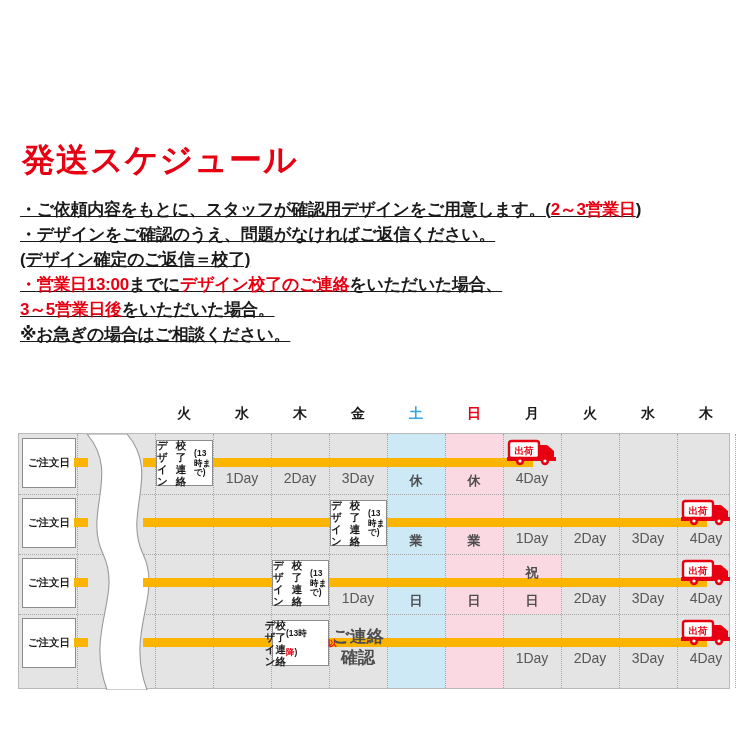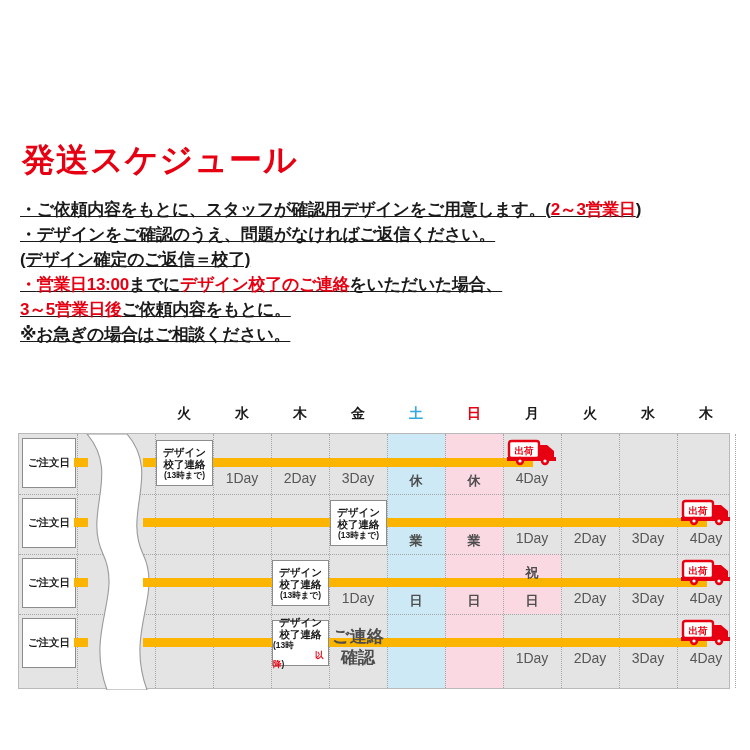--- a/index.html
+++ b/index.html
@@ -67,21 +67,21 @@
   .obox{
     position:absolute;width:52px;height:48px;
     background:#ffffff;border:1px solid #8c8c8c;
     display:flex;align-items:center;justify-content:center;
     font-size:10.5px;font-weight:bold;color:#1a1a1a;
   }
   
   .dbox{
     position:absolute;width:55px;height:44px;
     background:#ffffff;border:1px solid #8c8c8c;
-    display:flex;flex-direction:column;align-items:center;justify-content:center;
+    display:flex;flex-direction:row;align-items:center;justify-content:center;
     line-height:1.15;
   }
   .dbox .d1{font-size:10.5px;font-weight:bold;color:#1a1a1a;}
   .dbox .d2{font-size:8.5px;font-weight:bold;color:#1a1a1a;margin-top:1px;}
   .dbox .d2 .red{color:#e60012;padding-left:42px;}
 
   
   .dlab{
     position:absolute;width:58px;text-align:center;
     font-size:14px;color:#585858;
@@ -103,21 +103,21 @@
 
 <div class="page">
 
   <div class="title">発送スケジュール</div>
 
   <div class="lines" id="notes-container">
       <div class="line"><span>・ご依頼内容をもとに、スタッフが確認用デザインをご用意します。(</span><span class="red">2～3営業日</span><span>)</span></div>
       <div class="line"><span>・デザインをご確認のうえ、問題がなければご返信ください。</span></div>
       <div class="line"><span>(デザイン確定のご返信＝校了)</span></div>
       <div class="line"><span class="red">・</span><span class="red">営業日13:00</span><span>までに</span><span class="red">デザイン校了のご連絡</span><span>をいただいた場合、</span></div>
-      <div class="line"><span> </span><span class="red">3～5営業日後</span><span>ご依頼内容をもとに。</span></div>
+      <div class="line"><span> </span><span class="red">3～5営業日後</span><span>をいただいた場合。</span></div>
       <div class="line"><span>※お急ぎの場合はご相談ください。</span></div>
     </div>
 
   <div class="cal">
     <div class="dayhdr" id="day-header">
         <span style="left: 137px;">火</span>
         <span style="left: 195px;">水</span>
         <span style="left: 253px;">木</span>
         <span style="left: 311px;">金</span>
         <span class="sat" style="left: 369px;">土</span>

